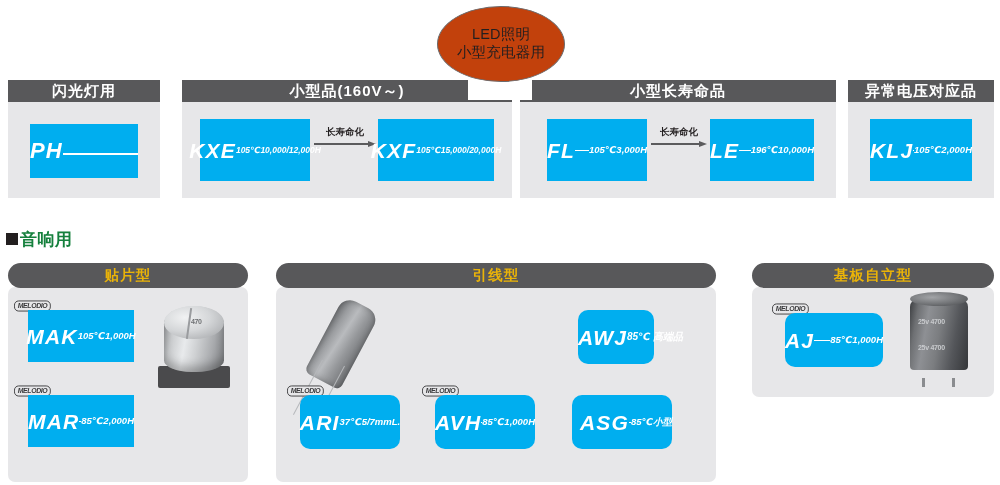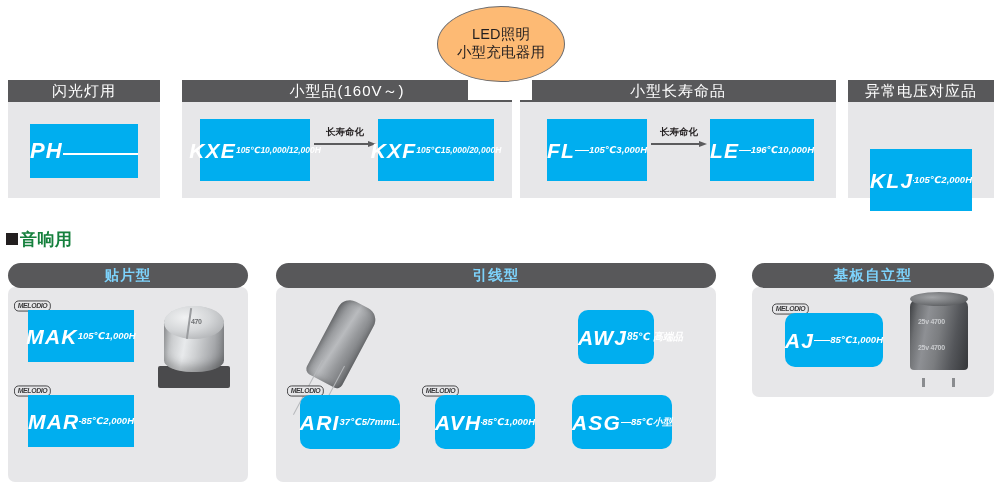--- a/index.html
+++ b/index.html
@@ -14,21 +14,21 @@
   }
 
   
   .abs{position:absolute;}
 
   
   #callout{
     left:437px;top:6px;width:126px;height:74px;
     border:1.6px solid #6b6b6e;
     border-radius:50%;
-    background:#fdba74;
+    background:#c2410c;
     z-index:40;
     display:flex;flex-direction:column;
     align-items:center;justify-content:center;
     line-height:1.22;
   }
   #callout .cl{
     font-size:14.5px;color:#231f20;letter-spacing:.2px;white-space:nowrap;
   }
   
   #callout-notch{
@@ -36,21 +36,21 @@
   }
 
   
   .panel{
     background:#e7e7e9;
   }
   .panel-hd{
     background:#58585a;
     color:#ffffff;
     font-size:15px;
-    font-weight:normal;
+    font-weight:bold;
     letter-spacing:1px;
     text-align:center;
     line-height:22px;
     height:22px;
   }
   .panel-body{position:relative;}
 
   
   .chip{
     position:absolute;
@@ -106,21 +106,21 @@
   }
 
   
   .panel2{
     background:#e7e7e9;
     border-radius:7px;
   }
   .panel2-hd{
     background:#58585a;
     border-radius:13px;
-    color:#7dd3fc;
+    color:#eab308;
     font-size:14.5px;font-weight:bold;letter-spacing:1.2px;
     text-align:center;line-height:25px;height:25px;
   }
 
   
   .badge{
     position:absolute;
     font-size:7.5px;font-weight:bold;font-style:italic;
     color:#3a3a3c;
     letter-spacing:-.4px;
@@ -259,21 +259,21 @@
     <div class="chip" style="left:190px;top:17px;width:104px;height:62px;">
       <div class="code" style="font-size:21px;">LE</div>
       <div class="rule" style="width:84px;"></div>
       <div class="sub" style="font-size:9.5px;">196℃10,000H</div>
     </div>
   </div>
 </div>
 
 <div class="abs panel" style="left:848px;top:80px;width:146px;height:118px;">
   <div class="panel-hd">异常电压对应品</div>
-  <div class="panel-body" style="height:96px;margin-top:30px;">
+  <div class="panel-body" style="height:96px;">
     <div class="chip" style="left:22px;top:17px;width:102px;height:62px;">
       <div class="code" style="font-size:21px;">KLJ</div>
       <div class="rule" style="width:80px;"></div>
       <div class="sub" style="font-size:9.5px;">105℃2,000H</div>
     </div>
   </div>
 </div>
 
 <div class="abs" id="sec2-title">
   <span class="sq"></span><span>音响用</span>
@@ -328,21 +328,21 @@
   <div class="sub" style="font-size:9.5px;">37℃5/7mmL.</div>
 </div>
 
 <div class="abs badge" style="left:422px;top:385px;">MELODIO</div>
 <div class="abs chip rounded" style="left:435px;top:395px;width:100px;height:54px;">
   <div class="code" style="font-size:21px;">AVH</div>
   <div class="rule" style="width:78px;"></div>
   <div class="sub" style="font-size:9.5px;">85℃1,000H</div>
 </div>
 
-<div class="abs chip rounded" style="left:572px;top:395px;width:100px;height:54px;">
+<div class="abs chip rounded" style="left:572px;top:395px;width:100px;height:54px;padding-left:8px;">
   <div class="code" style="font-size:21px;">ASG</div>
   <div class="rule" style="width:78px;"></div>
   <div class="sub" style="font-size:9.5px;">85℃小型</div>
 </div>
 
 <div class="abs panel2" style="left:752px;top:287px;width:242px;height:110px;">
 </div>
 <div class="abs panel2-hd" style="left:752px;top:263px;width:242px;">基板自立型</div>
 
 <div class="abs badge" style="left:772px;top:303px;">MELODIO</div>

